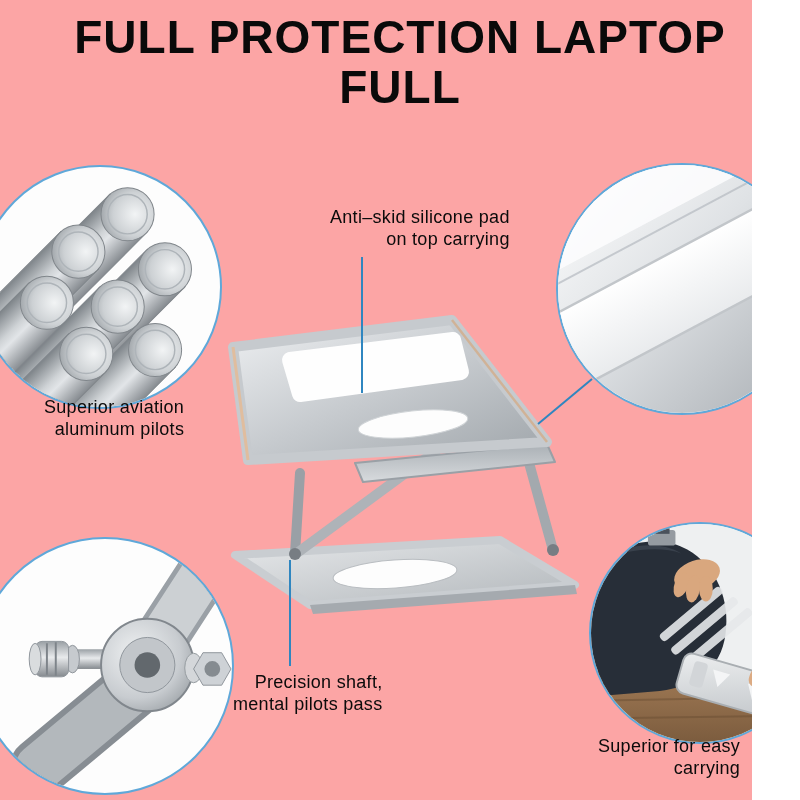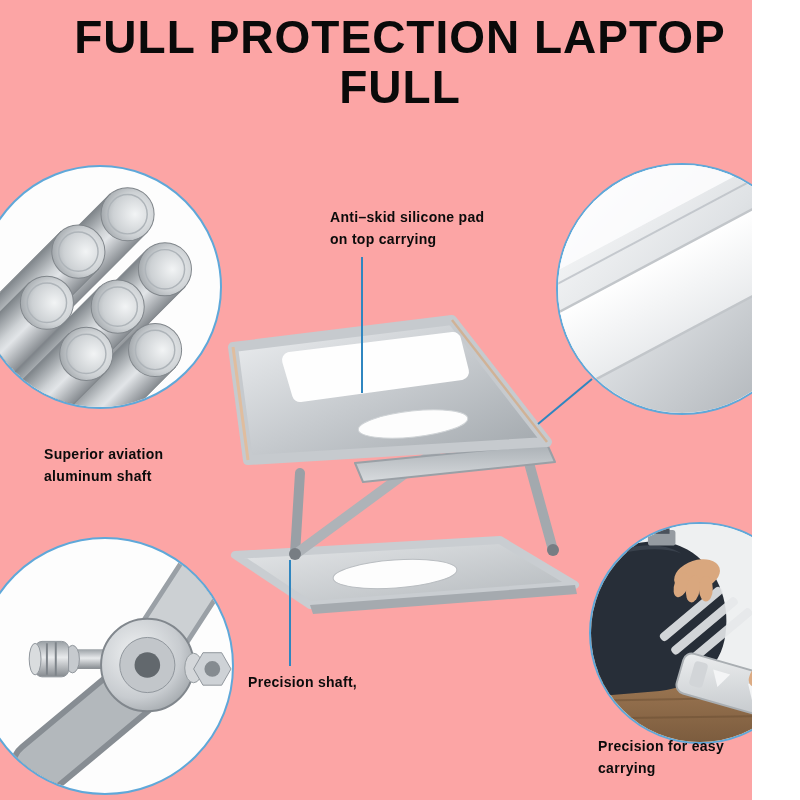--- a/index.html
+++ b/index.html
@@ -3,41 +3,41 @@
 <meta charset="utf-8">
 <style>
   html,body{margin:0;padding:0;width:800px;height:800px;background:#fff;
     font-family:"Liberation Sans",sans-serif;}
   #canvas{position:relative;width:752px;height:800px;overflow:hidden;background:#fca5a5;}
 
   .title{position:absolute;left:0;top:10px;width:800px;margin:0;text-align:center;
     font-size:46px;line-height:1.0;font-weight:800;color:#0a0a0a;letter-spacing:1px;}
   .title span{display:block;margin-top:4px;}
 
-  .label{position:absolute;font-size:14px;font-weight:700;line-height:22px;
-    color:#0b0b0b;letter-spacing:.3px;white-space:nowrap;}
+  .label{position:absolute;font-size:18px;font-weight:400;line-height:22px;
+    color:#0b0b0b;letter-spacing:.3px;white-space:nowrap;text-align:right;}
   .label span{display:block;}
 
   .callout{position:absolute;border-radius:50%;overflow:hidden;background:#fdfdfd;
     border:2px solid var(--circle_border,#5fa8d9);box-sizing:border-box;}
   .callout svg{display:block;width:100%;height:100%;}
 
   #circle-aluminum{left:-22px;top:165px;width:244px;height:244px;}
   #circle-pad{left:556px;top:163px;width:252px;height:252px;}
   #circle-shaft{left:-24px;top:537px;width:258px;height:258px;}
   #circle-foldable{left:589px;top:522px;width:222px;height:222px;}
 
   #stand{position:absolute;left:205px;top:298px;width:390px;height:325px;}
 
   #connector-lines{position:absolute;left:0;top:0;width:800px;height:800px;pointer-events:none;}
   #connector-lines line{stroke:var(--accent,#2f86c0);stroke-width:2;}
 
   #label-silicone{left:330px;top:206px;}
-  #label-aluminum{left:44px;top:396px;margin-top:47px;}
-  #label-shaft{left:248px;top:671px;}
+  #label-aluminum{left:44px;top:396px;}
+  #label-shaft{left:233px;top:671px;}
   #label-foldable{left:598px;top:735px;}
 </style>
 </head>
 <body>
 
 <div id="canvas">
 
   <h1 class="title">
     <span>FULL PROTECTION LAPTOP</span>
     <span>FULL</span>
@@ -254,23 +254,24 @@
     <line x1="290" y1="560" x2="290" y2="666"></line>
     <line x1="592" y1="379" x2="538" y2="424"></line>
   </svg>
 
   <div id="label-silicone" class="label">
     <span>Anti–skid silicone pad</span>
     <span>on top carrying</span>
   </div>
   <div id="label-aluminum" class="label">
     <span>Superior aviation</span>
-    <span>aluminum shaft</span>
+    <span>aluminum pilots</span>
   </div>
   <div id="label-shaft" class="label">
     <span>Precision shaft,</span>
+    <span>mental pilots pass</span>
   </div>
   <div id="label-foldable" class="label">
-    <span>Precision for easy</span>
+    <span>Superior for easy</span>
     <span>carrying</span>
   </div>
 
 </div>
 
 </body></html>

